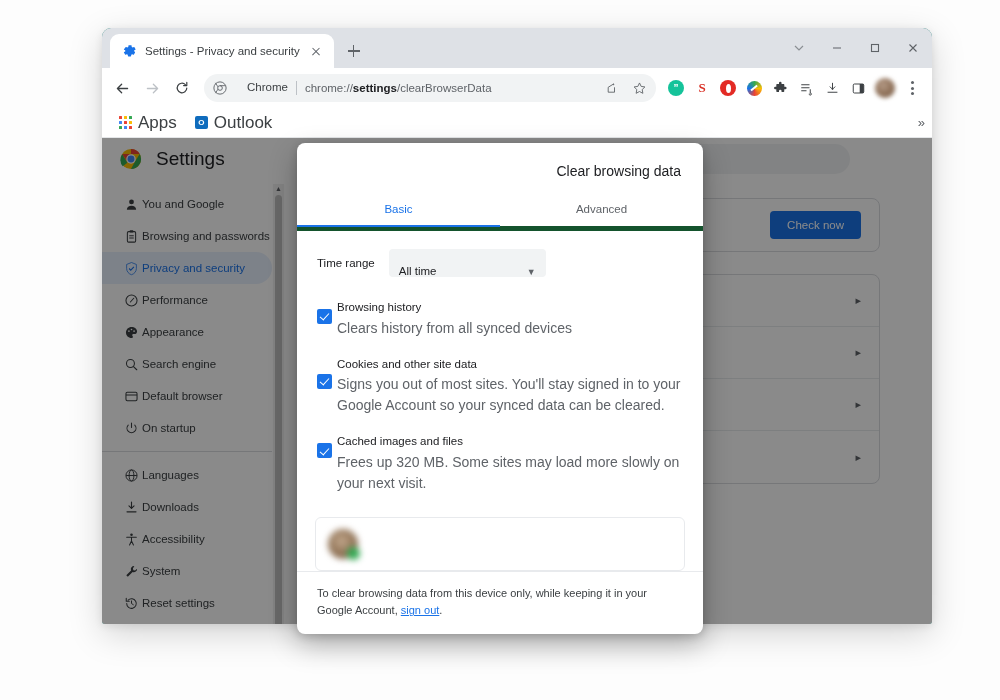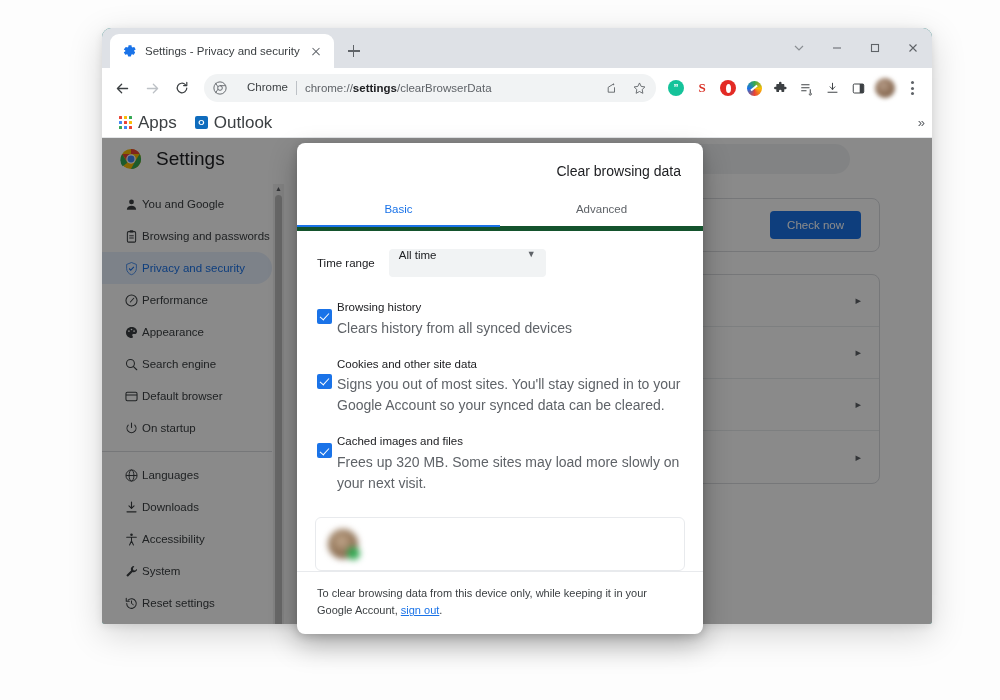--- a/index.html
+++ b/index.html
@@ -187,21 +187,21 @@
   .dlg-tab.active::after {
     content: ""; position: absolute; left: 0; bottom: -1px;
     width: 50%; height: 2px; background: #1a73e8;
   }
   .dlg-body { flex: 1; padding: 18px 20px 0; overflow: hidden; }
 
   .timerange { display: flex; align-items: center; gap: 14px; margin-bottom: 22px; }
   .tr-label { font-size: 11.5px; color: #202124; }
   .select {
     width: 157px; height: 28px; background: #f1f3f4; border-radius: 4px;
-    display: flex; align-items: flex-start; padding: 0 10px;
+    display: flex; align-items: flex-end; padding: 0 10px;
     font-size: 11.5px; color: #202124;
   }
   .sel-arrow { margin-left: auto; color: #5f6368; font-size: 9px; }
 
   .cb-row { display: flex; gap: 5px; margin-bottom: 17px; }
   .checkbox {
     width: 15px; height: 15px; background: #1a73e8; border-radius: 2px;
     flex: none; margin-top: 10px; position: relative;
   }
   .checkbox::after {

